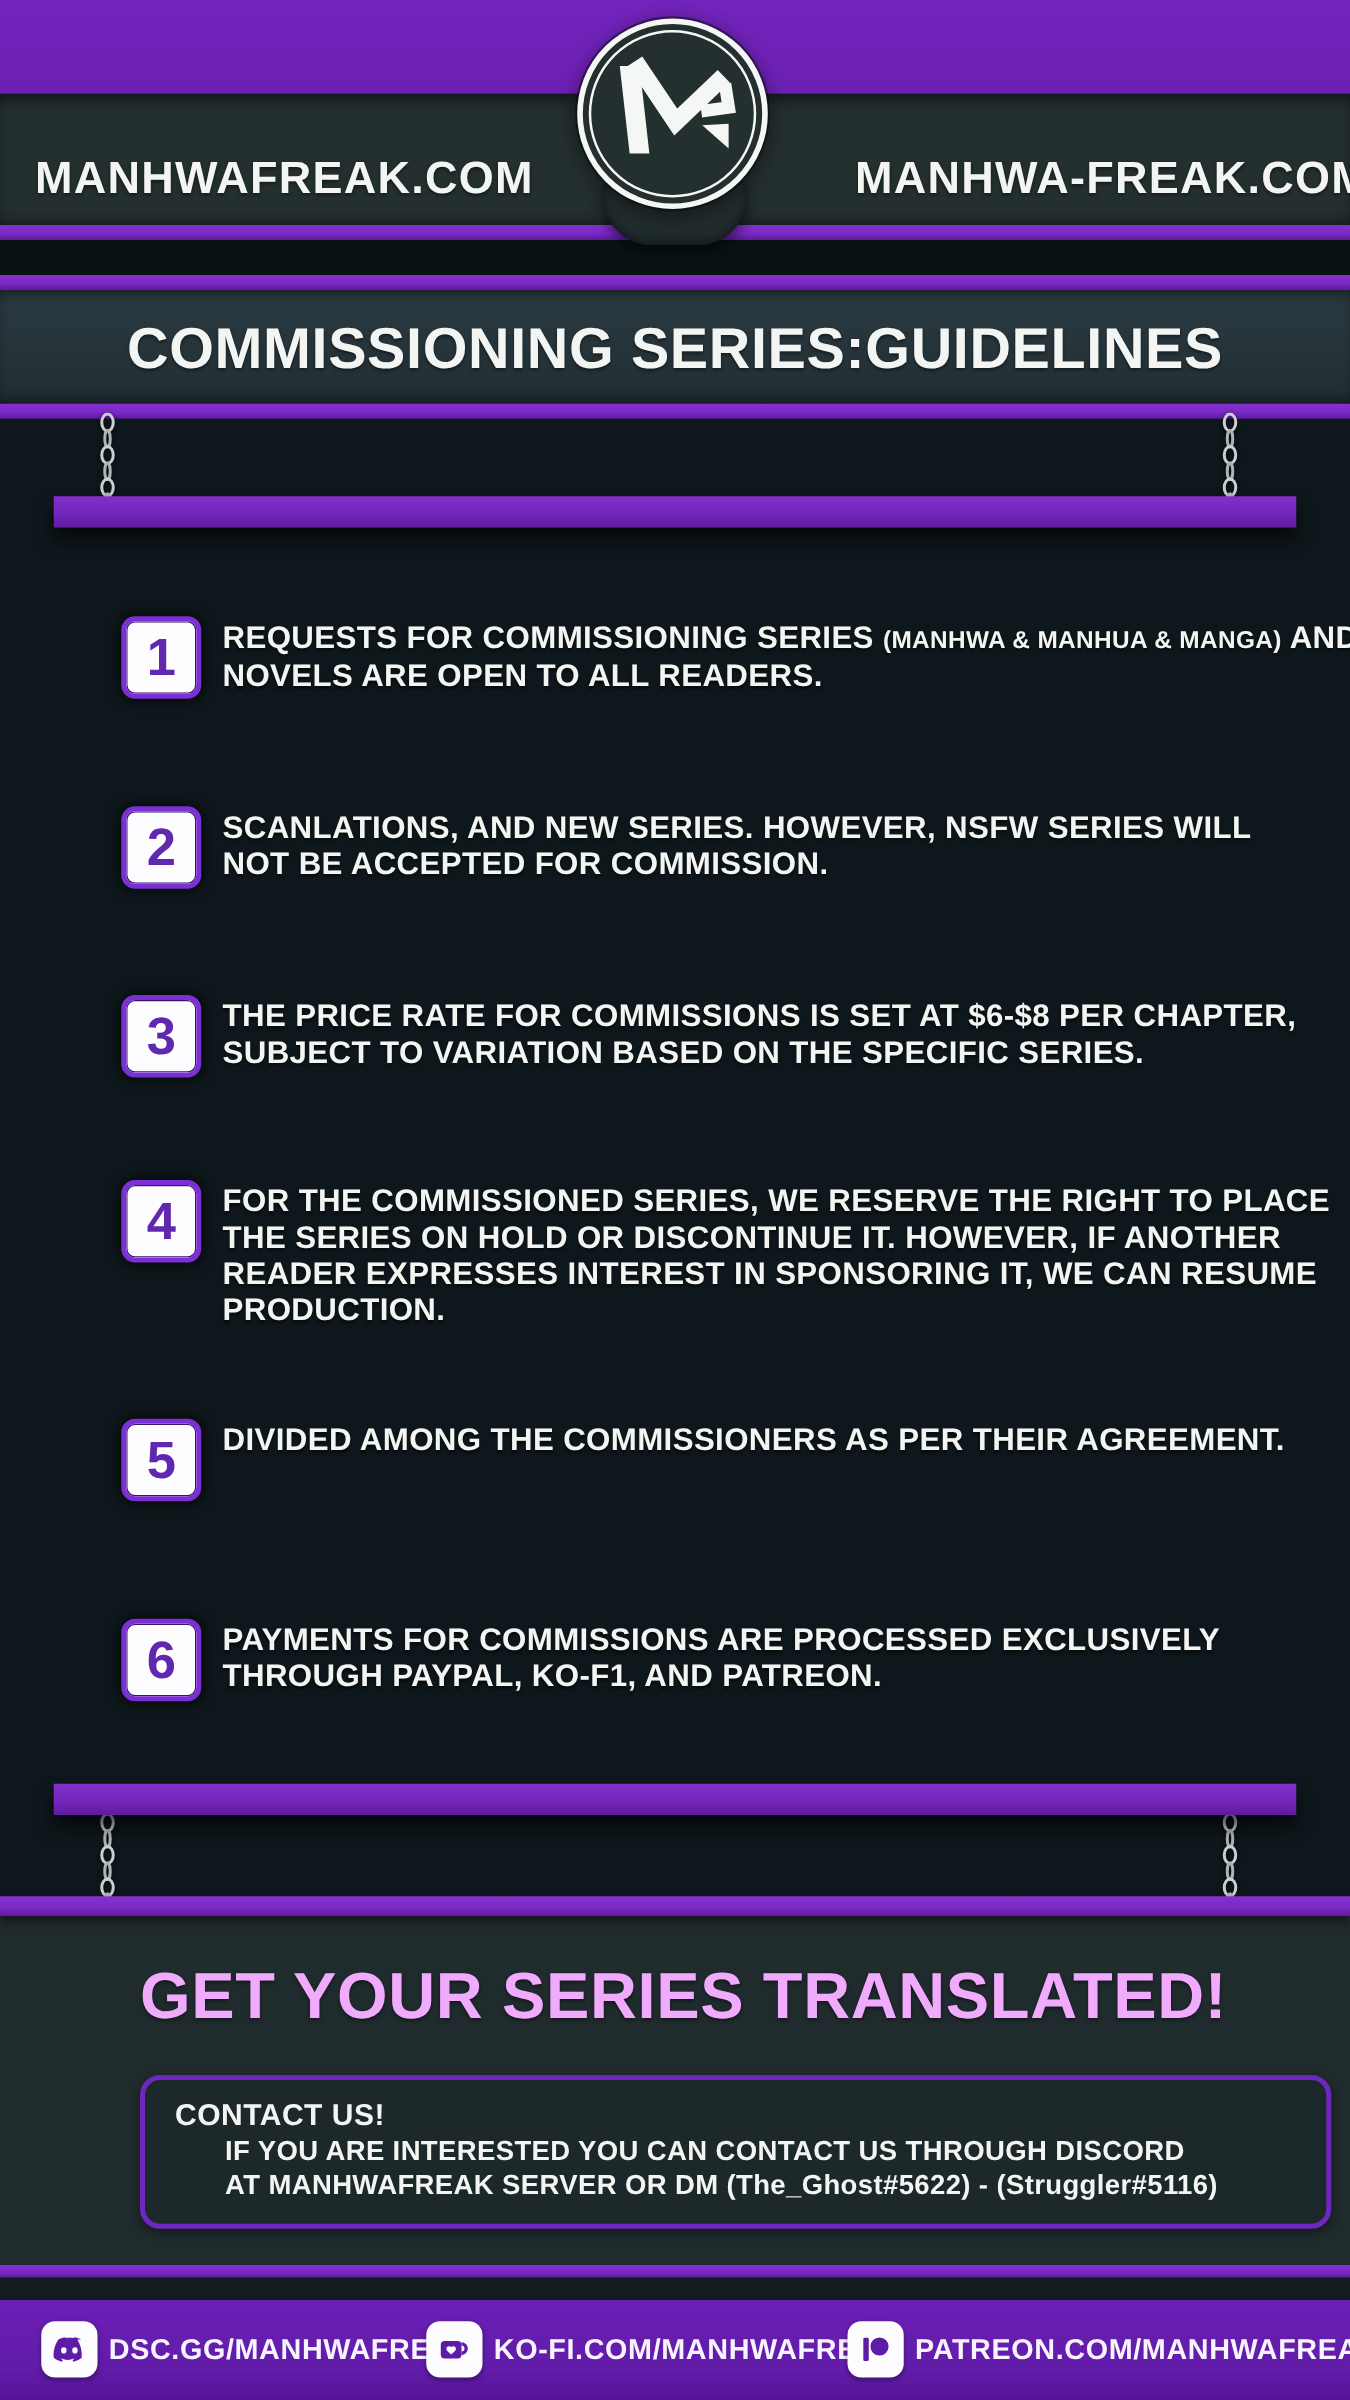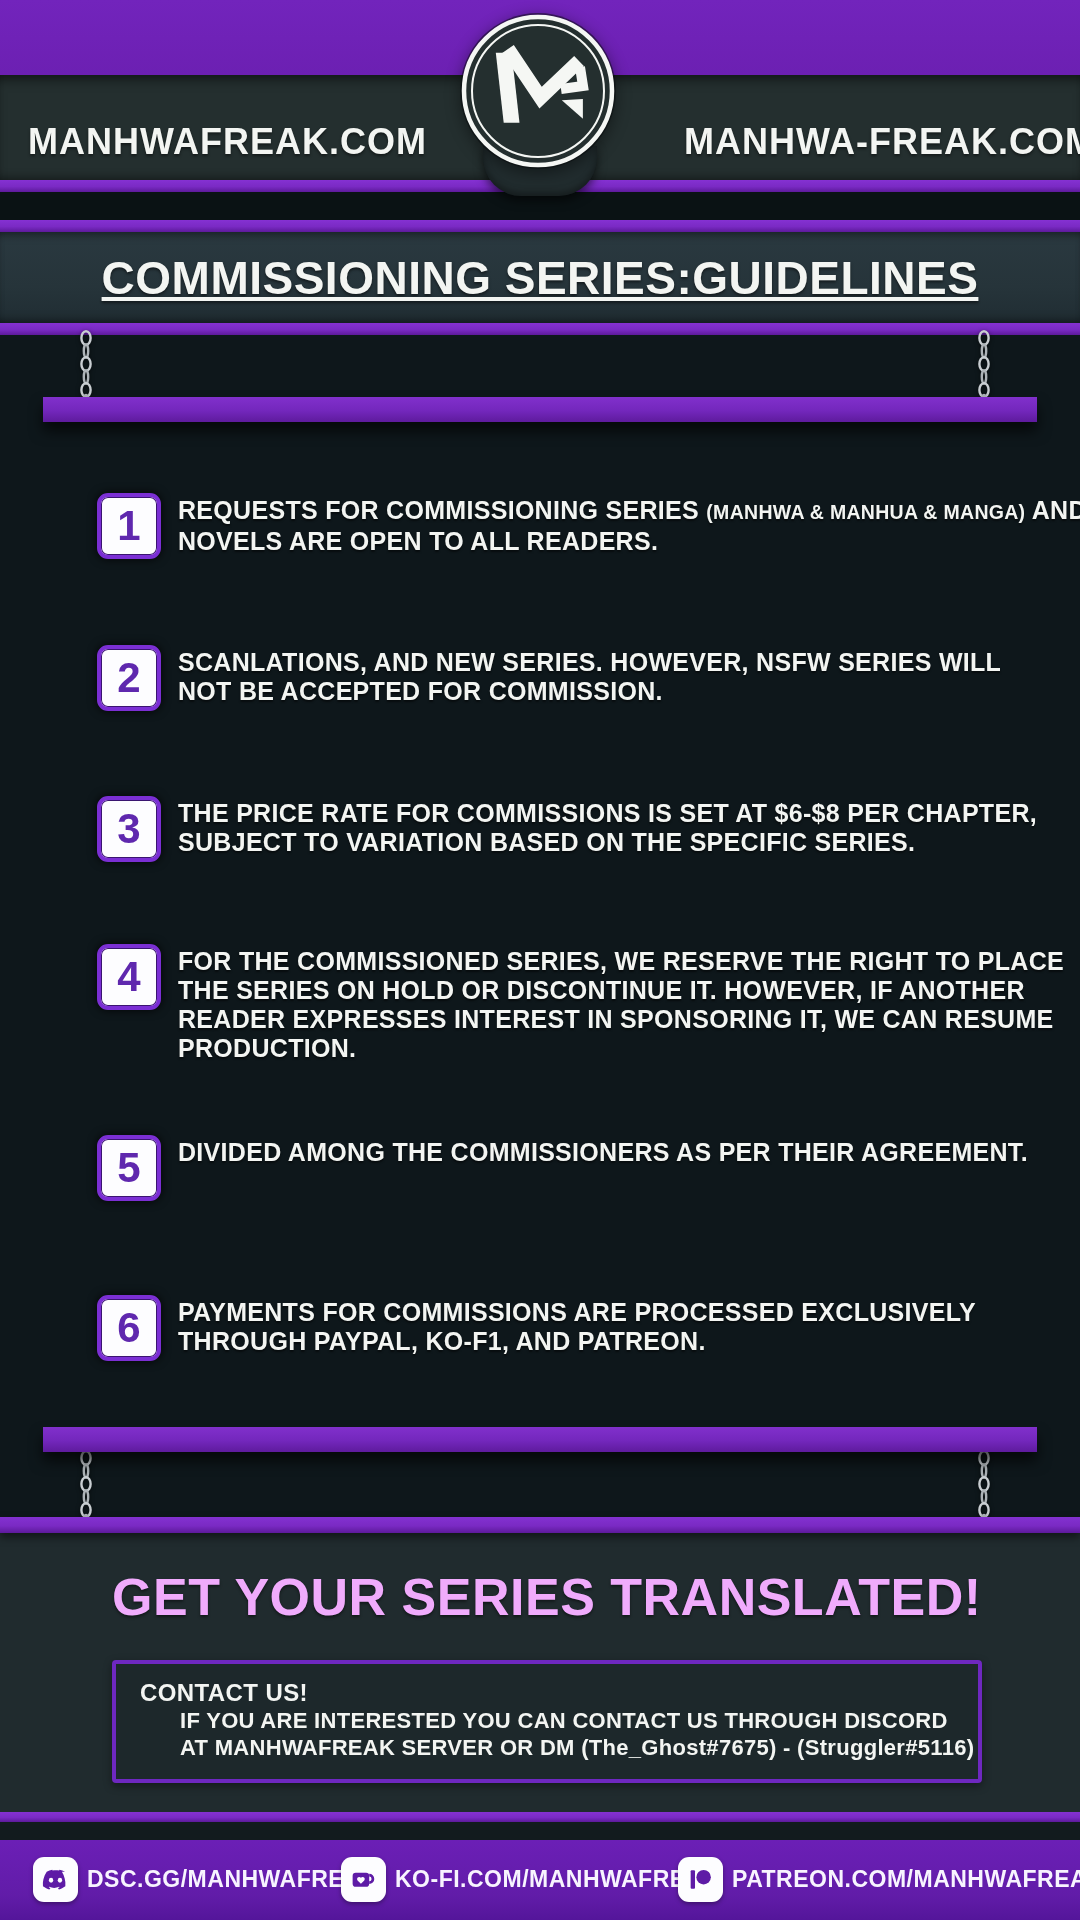--- a/index.html
+++ b/index.html
@@ -34,21 +34,21 @@
   .purple-line{position:absolute;left:0;width:1080px;height:12px;background:linear-gradient(180deg,#8531d2,var(--purple-line) 55%,#5d1a9b);z-index:2;}
   .pl1{top:180px;}
   .pl2{top:220px;}
   .pl3{top:323px;}
   .pl4{top:1812px;height:10px;}
   .strip{position:absolute;left:0;width:1080px;background:var(--bg-strip);z-index:1;}
   .s1{top:192px;height:28px;}
   .s2{top:1822px;height:18px;background:#121b1e;}
   .title-band{position:absolute;left:0;top:232px;width:1080px;height:91px;background:linear-gradient(180deg,#2a3940,var(--bg-title-band) 60%,#202d33);
     display:flex;align-items:center;justify-content:center;z-index:1;
-    box-shadow:inset 0 8px 10px -6px rgba(0,0,0,.5), inset 0 -8px 10px -6px rgba(0,0,0,.5);text-decoration:underline;}
+    box-shadow:inset 0 8px 10px -6px rgba(0,0,0,.5), inset 0 -8px 10px -6px rgba(0,0,0,.5);}
   .title-band h1{font-size:46px;font-weight:bold;letter-spacing:.5px;color:var(--text-light);white-space:nowrap;text-shadow:0 2px 3px rgba(0,0,0,.5);}
 
   
   .logo-tab{position:absolute;left:483px;top:146px;width:114px;height:50px;background:#212c2e;border-radius:0 0 38px 38px;
     box-shadow:0 5px 10px rgba(0,0,0,.55), inset 0 -4px 6px rgba(0,0,0,.35);z-index:3;}
   svg.logo{position:absolute;left:456px;top:9px;width:164px;height:164px;z-index:4;filter:drop-shadow(0 4px 8px rgba(0,0,0,.45));}
 
   
   svg.chain{position:absolute;width:16px;height:74px;z-index:2;filter:drop-shadow(0 1px 2px rgba(0,0,0,.6));}
   .ch-tl{left:78px;top:330px;}  .ch-tr{left:976px;top:330px;}
@@ -64,21 +64,21 @@
   .g-badge{flex:0 0 auto;width:64px;height:66px;background:var(--badge-fill);border:4px solid var(--badge-border);border-radius:11px;
     display:flex;align-items:center;justify-content:center;box-shadow:0 0 10px rgba(0,0,0,.85), inset 0 0 0 1px #3a1570;}
   .g-badge span{font-size:42px;font-weight:bold;color:var(--badge-number);line-height:1;}
   .g-text{padding-top:3px;font-size:25px;font-weight:bold;line-height:29px;letter-spacing:.3px;color:var(--text-light);text-shadow:0 2px 2px rgba(0,0,0,.5);}
   .g-line{white-space:nowrap;}
   .seg-small{font-size:19.5px;}
 
   
   .bottom-section{position:absolute;left:0;top:1533px;width:1080px;height:279px;background:var(--bg-bottom);z-index:1;}
   .cta-heading{position:absolute;left:112px;top:34px;font-size:52px;font-weight:bold;letter-spacing:.5px;color:#f0abfc;white-space:nowrap;text-shadow:0 2px 3px rgba(0,0,0,.45);}
-  .contact-box{position:absolute;left:112px;top:127px;width:870px;height:123px;border:4px solid #6e28c0;border-radius:4px;background:#1d282b;box-shadow:0 3px 8px rgba(0,0,0,.4);}
+  .contact-box{position:absolute;left:112px;top:127px;width:953px;height:123px;border:4px solid #6e28c0;border-radius:16px;background:#1d282b;box-shadow:0 3px 8px rgba(0,0,0,.4);}
   .contact-title{margin:15px 0 0 24px;font-size:24px;font-weight:bold;letter-spacing:.4px;}
   .contact-line{margin-left:64px;font-size:22px;font-weight:bold;line-height:27px;letter-spacing:.3px;white-space:nowrap;}
   .contact-line:first-of-type{margin-top:5px;}
 
   
   .footer{position:absolute;left:0;top:1840px;width:1080px;height:80px;background:linear-gradient(180deg,#6b1fb6,var(--footer-purple) 70%,#54159a);z-index:2;}
   .f-link{position:absolute;top:16px;height:46px;display:flex;align-items:center;gap:9px;}
   .f-link.f1{left:33px;} .f-link.f2{left:341px;} .f-link.f3{left:678px;}
   .f-icon{width:45px;height:45px;background:#fdfdff;border-radius:11px;display:flex;align-items:center;justify-content:center;box-shadow:0 2px 4px rgba(0,0,0,.35);}
   .f-icon svg{width:29px;height:29px;}
@@ -216,21 +216,21 @@
       </div>
   </div>
 
   <div class="purple-band-full"></div>
 
   <div class="bottom-section">
     <div class="cta-heading">GET YOUR SERIES TRANSLATED!</div>
     <div class="contact-box">
       <div class="contact-title">CONTACT US!</div>
       <div class="contact-line">IF YOU ARE INTERESTED YOU CAN CONTACT US THROUGH DISCORD</div>
-      <div class="contact-line">AT MANHWAFREAK SERVER OR DM (The_Ghost#7675) - (Struggler#5116)</div>
+      <div class="contact-line">AT MANHWAFREAK SERVER OR DM (The_Ghost#5622) - (Struggler#5116)</div>
     </div>
   </div>
 
   <div class="purple-line pl4"></div>
   <div class="strip s2"></div>
 
   <div class="footer">
     <div class="f-link f1">
       <span class="f-icon">
         <svg viewBox="0 0 28 28" aria-hidden="true">

